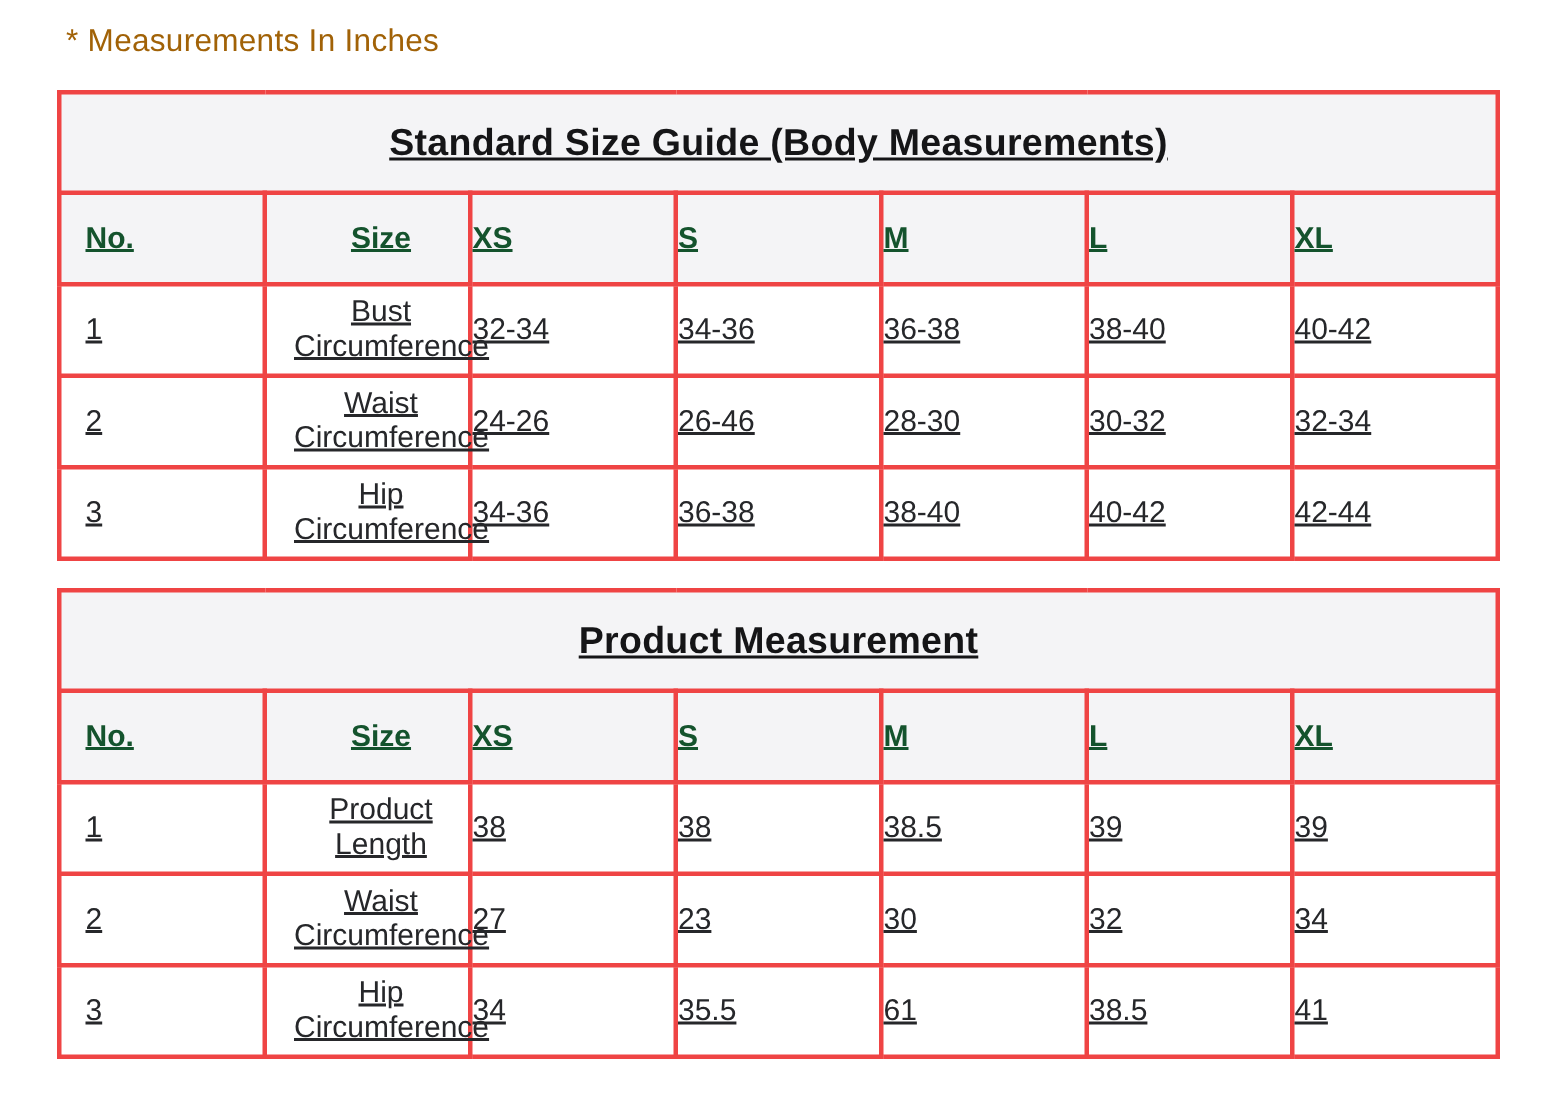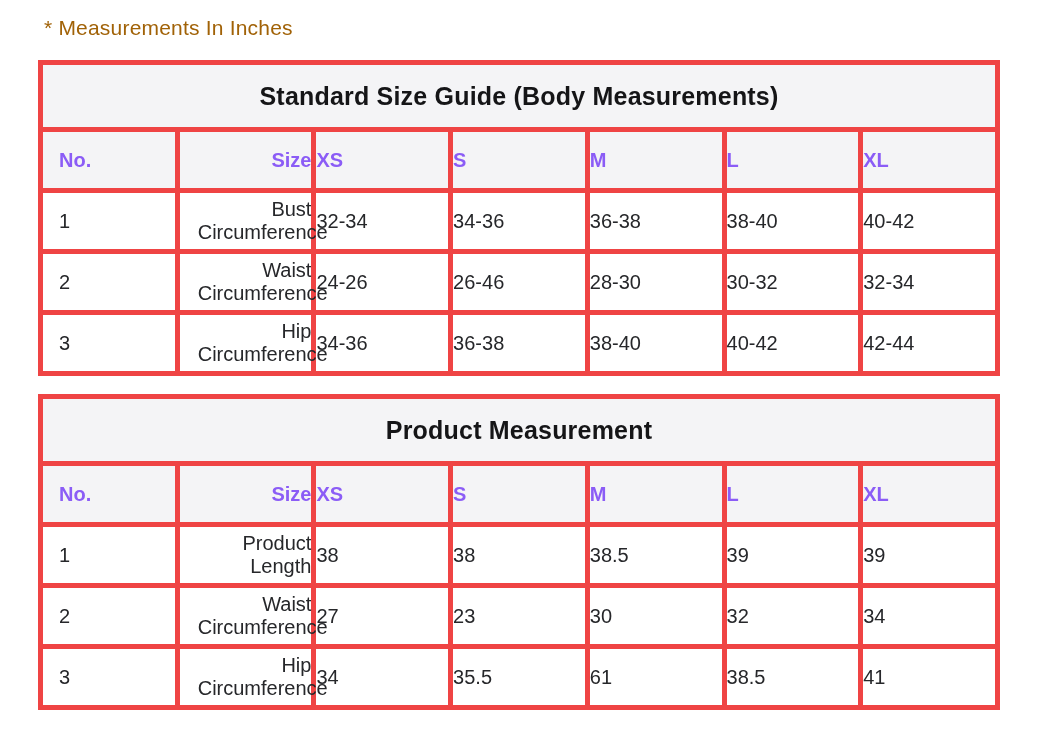--- a/index.html
+++ b/index.html
@@ -24,43 +24,44 @@
     letter-spacing: 0.2px;
   }
   table.size-table {
     margin-left: 38px;
     margin-top: 18px;
     width: 962px;
     border-collapse: collapse;
     table-layout: fixed;
   }
   table.size-table td, table.size-table th {
-    border: 5px solid #ef4444;
+    border: 3px solid #ef4444;
     font-size: 20px;
     color: #26272a;
     vertical-align: middle;
+    text-decoration: underline;
   }
   tr.title-row td {
     height: 67px;
     background: #f4f4f6;
     text-align: center;
     font-weight: bold;
     font-size: 25px;
     color: #151517;
     letter-spacing: 0.2px;
   }
   tr.header-row th {
     height: 61px;
     background: #f4f4f6;
     font-weight: bold;
-    color: #8b5cf6;
+    color: #14532d;
   }
   tr.body-row td { height: 61px; background: #ffffff; }
   .col-no   { text-align: left; padding-left: 16px; }
-  .col-size { text-align: right; padding-left: 18px; }
+  .col-size { text-align: center; padding-left: 18px; }
   .col-val  { text-align: left; }
   
   .t1 .w-no   { width: 74px; }
   .t1 .w-size { width: 319px; }
   .t1 .w-xs   { width: 116px; }
   .t1 .w-s    { width: 114px; }
   .t1 .w-m    { width: 110px; }
   .t1 .w-l    { width: 113px; }
   .t1 .w-xl   { width: 116px; }
   

